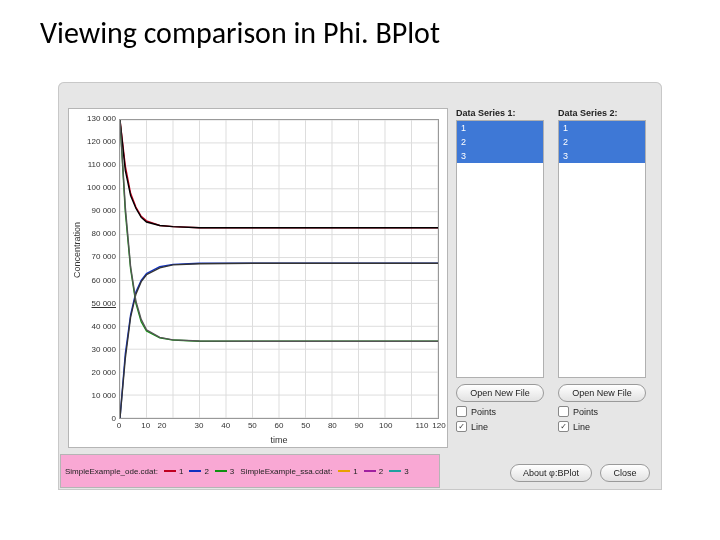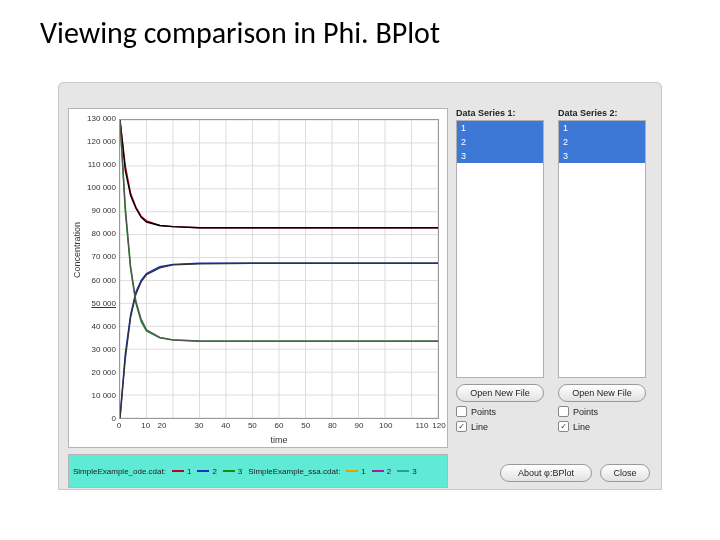--- a/index.html
+++ b/index.html
@@ -14,36 +14,36 @@
   .content { position: absolute; top: 18px; left: 0; right: 0; bottom: 0; }
 
   .plotframe { position: absolute; left: 10px; top: 8px; width: 380px; height: 340px; background: #fff; border: 1px solid #b5b5b5; }
   .plotarea { position: absolute; left: 50px; top: 10px; width: 320px; height: 300px; border: 1px solid #999; background: #fff; }
   .plotarea svg { width: 100%; height: 100%; display: block; }
   .ylab { position: absolute; left: -2px; top: 50%; transform: translateY(-50%) rotate(-90deg); font-size: 9px; color: #333; transform-origin: left center; left: 8px; }
   .xlab { position: absolute; left: 50px; width: 320px; bottom: 2px; text-align: center; font-size: 9px; color: #333; }
   .ytick { position: absolute; right: calc(100% - 50px); width: 46px; text-align: right; font-size: 8px; color: #333; padding-right: 3px; }
   .xtick { position: absolute; top: 312px; font-size: 8px; color: #333; transform: translateX(-50%); }
 
-  .legendbox { position: absolute; left: 10px; top: 354px; width: 380px; height: 28px; background: #5eead4; border: 1px solid #b5b5b5; display: flex; align-items: center; gap: 6px; padding: 16px 4px; font-size: 8px; }
+  .legendbox { position: absolute; left: 2px; top: 354px; width: 380px; height: 28px; background: #f9a8d4; border: 1px solid #b5b5b5; display: flex; align-items: center; gap: 6px; padding: 16px 4px; font-size: 8px; }
   .lgfile { white-space: nowrap; }
   .lgitem { display: inline-flex; align-items: center; gap: 3px; }
   .swatch { width: 12px; height: 2px; display: inline-block; }
 
   .panel { position: absolute; top: 8px; width: 88px; }
   .panel .hdr { font-size: 9px; font-weight: bold; color: #222; margin-bottom: 2px; }
   .list { background: #fff; border: 1px solid #b0b0b0; height: 258px; overflow: hidden; }
   .list .row { height: 14px; line-height: 14px; padding: 0 4px; font-size: 9px; color: #fff; background: #3e78d6; border-bottom: 1px solid #3e78d6; }
   .btn { margin-top: 6px; height: 18px; border: 1px solid #9a9a9a; border-radius: 9px; background: linear-gradient(#fff,#e2e2e2); text-align: center; line-height: 16px; font-size: 9px; color: #222; }
   .chkrow { display: flex; align-items: center; gap: 4px; margin-top: 4px; font-size: 9px; }
   .chk { width: 11px; height: 11px; border: 1px solid #888; border-radius: 2px; background: #fff; display: inline-flex; align-items: center; justify-content: center; font-size: 9px; line-height: 1; }
   .chk.checked::after { content: "✓"; color: #333; font-size: 8px; }
 
   .footer { position: absolute; right: 12px; bottom: 8px; display: flex; gap: 8px; }
-  .footer .btn { width: 92px; }
+  .footer .btn { width: 82px; }
   .footer .btn.close { width: 50px; }
 
   #panel1 { left: 398px; }
   #panel2 { left: 500px; }
 
   .gridline { stroke: #ddd; stroke-width: 1; }
 </style>
 </head>
 <body>
 <div class="slide">

